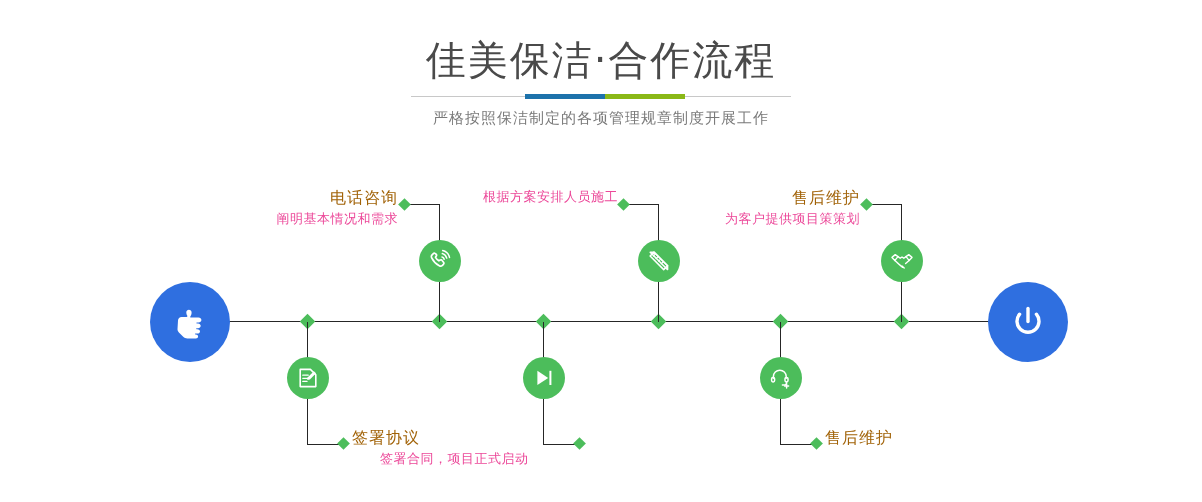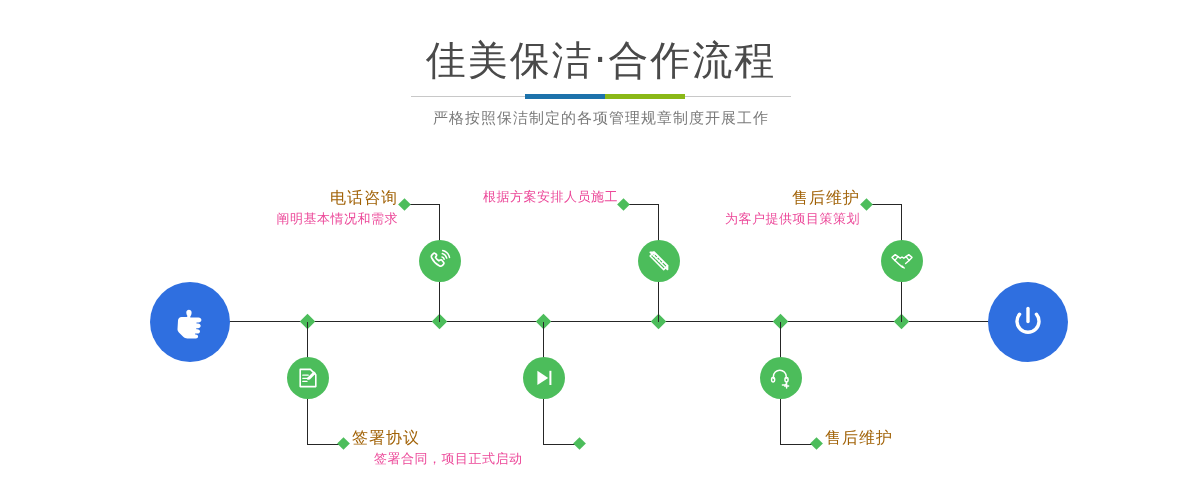--- a/index.html
+++ b/index.html
@@ -55,21 +55,21 @@
 
   .lbl{position:absolute;white-space:nowrap;}
   .lbl .t{
     font-size:16px;line-height:22px;color:#a16207;letter-spacing:1px;
   }
   .lbl .d{
     font-size:13px;line-height:20px;color:#ec4899;letter-spacing:0.5px;
   }
   .lbl.up{text-align:right;}
   .lbl.dn{text-align:left;}
-  .lbl.dn .d{margin-left:22px;}
+  .lbl.dn .d{margin-left:28px;}
   .lbl.up .d{margin-right:0px;}
 </style>
 </head>
 <body>
 
 <div id="stage">
 
   <div class="hdr">
     <div class="title">佳美保洁·合作流程</div>
     <div class="divider">

